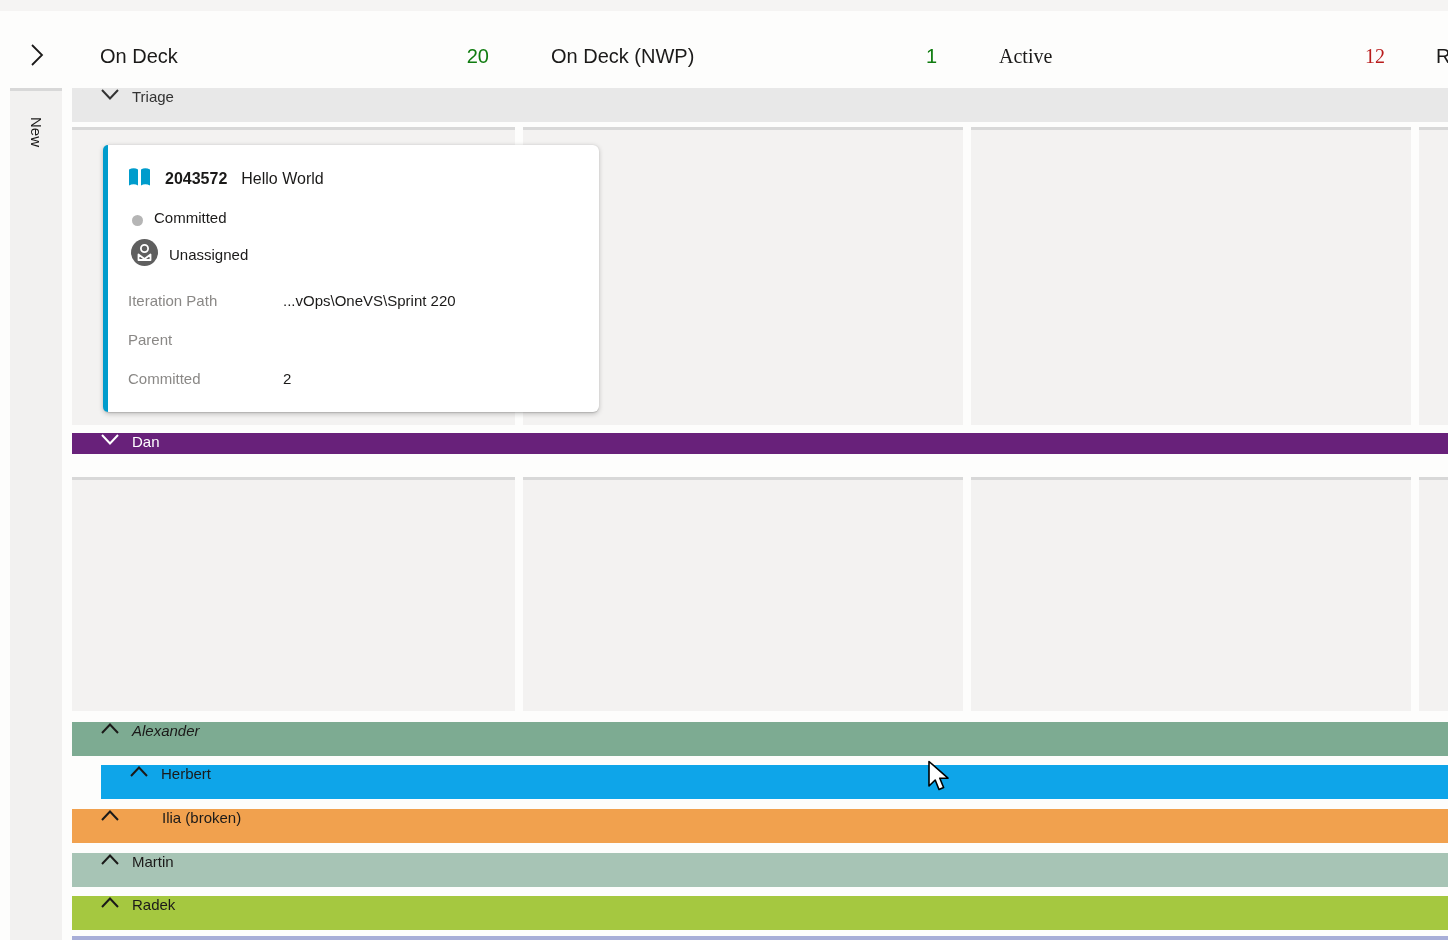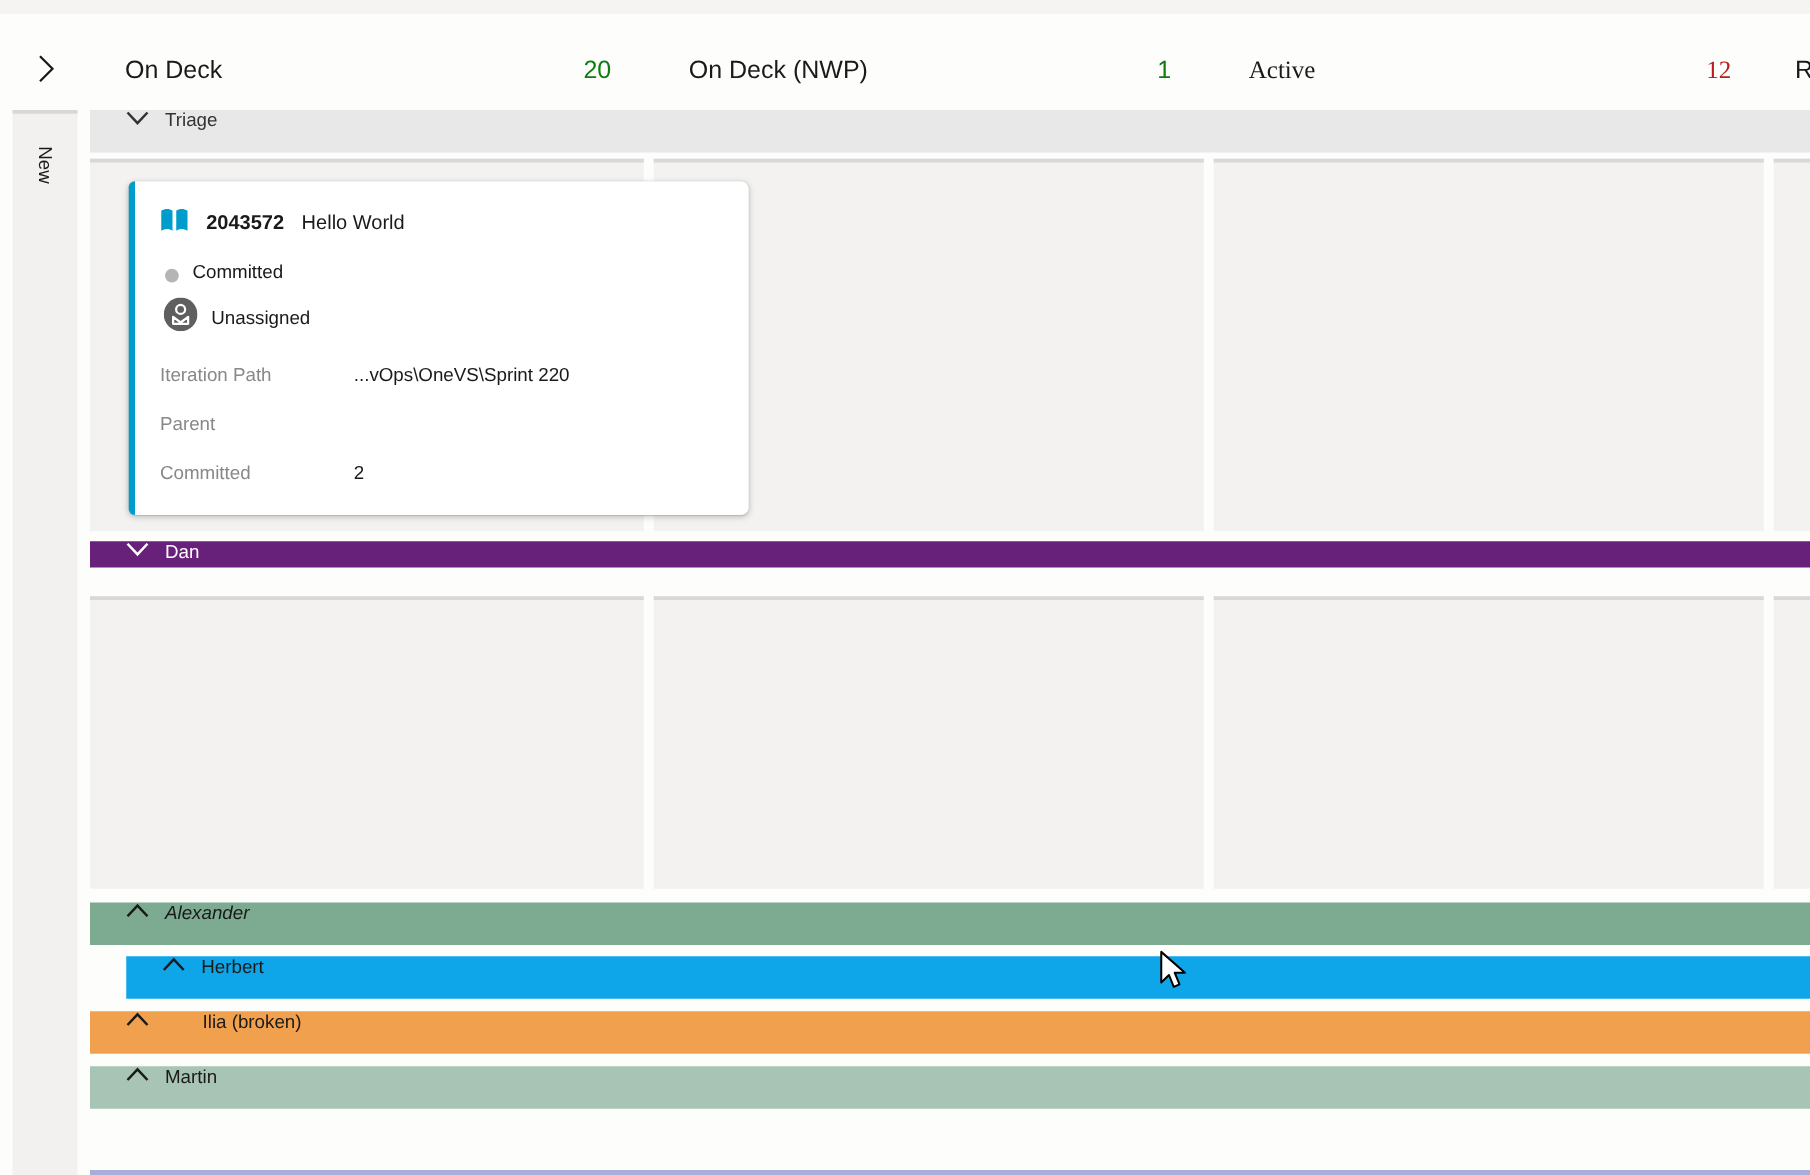--- a/index.html
+++ b/index.html
@@ -194,20 +194,28 @@
     <span class="lane-label" style="color: rgb(27, 26, 25);">Ilia (broken)</span>
   </div>
   <div class="lane lane-martin" style="background: rgb(167, 196, 181);">
     <span class="chev" style="color:#1b1a19;">
       <svg width="20" height="13" viewBox="0 0 20 13">
           <path d="M2 11 L10 2.5 L18 11" fill="none" stroke="currentColor" stroke-width="2"></path>
         </svg>
     </span>
     <span class="lane-label" style="color: rgb(27, 26, 25);">Martin</span>
   </div>
+  <div class="lane lane-radek" style="background: rgb(165, 200, 64);">
+    <span class="chev" style="color:#1b1a19;">
+      <svg width="20" height="13" viewBox="0 0 20 13">
+          <path d="M2 11 L10 2.5 L18 11" fill="none" stroke="currentColor" stroke-width="2"></path>
+        </svg>
+    </span>
+    <span class="lane-label" style="color: rgb(27, 26, 25);">Radek</span>
+  </div>
   <div class="lane-partial" style="background: rgb(168, 174, 216);"></div>
 
   <div class="cursor">
     <svg width="26" height="34" viewBox="0 0 26 34">
       <path d="M3 1.5 L3 26 L9.2 20 L13 29.5 L17.6 27.5 L13.8 18.2 L22 18.2 Z" fill="#ffffff" stroke="#000000" stroke-width="1.6" stroke-linejoin="round"></path>
     </svg>
   </div>
 </div>
 
 </body></html>

